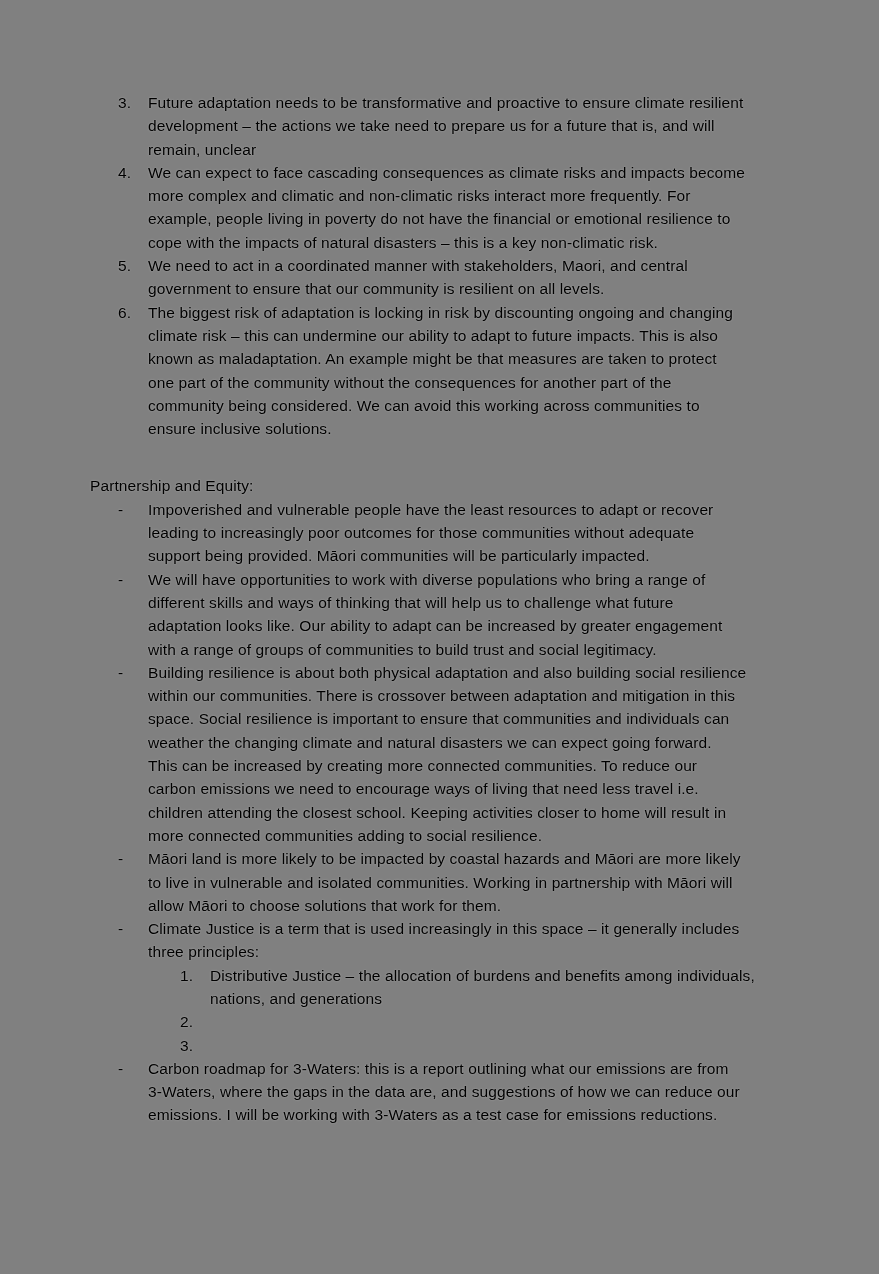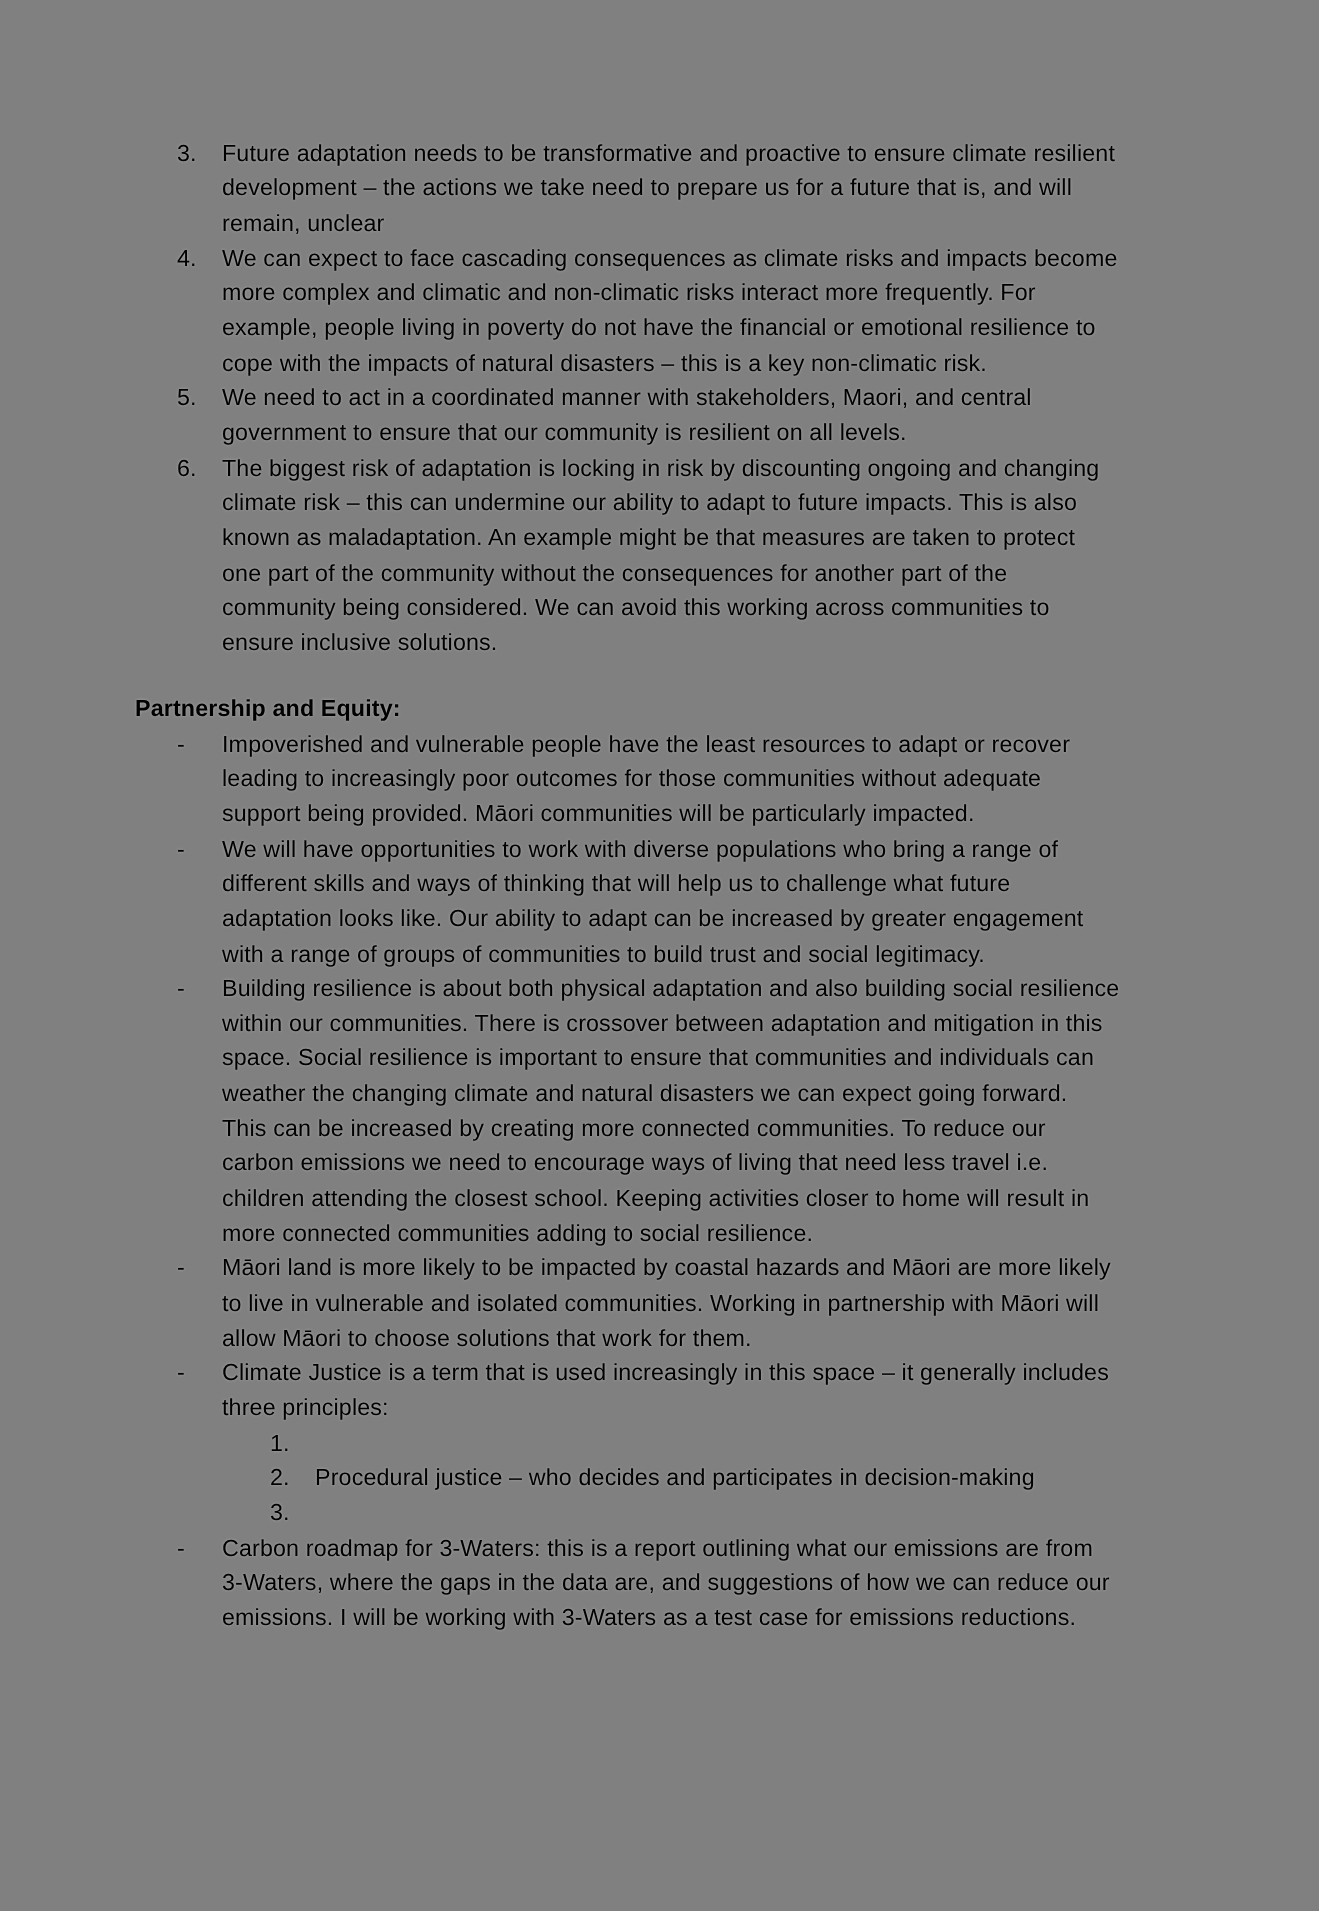--- a/index.html
+++ b/index.html
@@ -23,22 +23,22 @@
     padding: 91px 40px 0 90px;
   }
   .doc {
     font-size: 15.5px;
     line-height: 23.3px;
     letter-spacing: 0.1px;
     
     text-shadow: 0 0 2px rgba(230,230,230,0.45);
   }
   .heading {
-    font-weight: bold;
-    margin-top: 21px;
+    font-weight: normal;
+    margin-top: 34px;
   }
   .block {
     display: flex;
     align-items: flex-start;
   }
   .block .marker {
     flex: 0 0 auto;
     white-space: pre;
   }
   .indent1 .marker {
@@ -117,24 +117,25 @@
 to live in vulnerable and isolated communities.  Working in partnership with Māori will
 allow Māori to choose solutions that work for them.</div>
       </div>
       <div class="block indent1">
         <span class="marker">-</span>
         <div class="text">Climate Justice is a term that is used increasingly in this space – it generally includes
 three principles:</div>
       </div>
       <div class="block indent2">
         <span class="marker">1.</span>
+        <div class="text">Distributive Justice – the allocation of burdens and benefits among individuals,
+nations, and generations</div>
       </div>
       <div class="block indent2">
         <span class="marker">2.</span>
-        <div class="text">Procedural justice – who decides and participates in decision-making</div>
       </div>
       <div class="block indent2">
         <span class="marker">3.</span>
       </div>
       <div class="block indent1">
         <span class="marker">-</span>
         <div class="text">Carbon roadmap for 3-Waters: this is a report outlining what our emissions are from
 3-Waters, where the gaps in the data are, and suggestions of how we can reduce our
 emissions.  I will be working with 3-Waters as a test case for emissions reductions.</div>
       </div>

